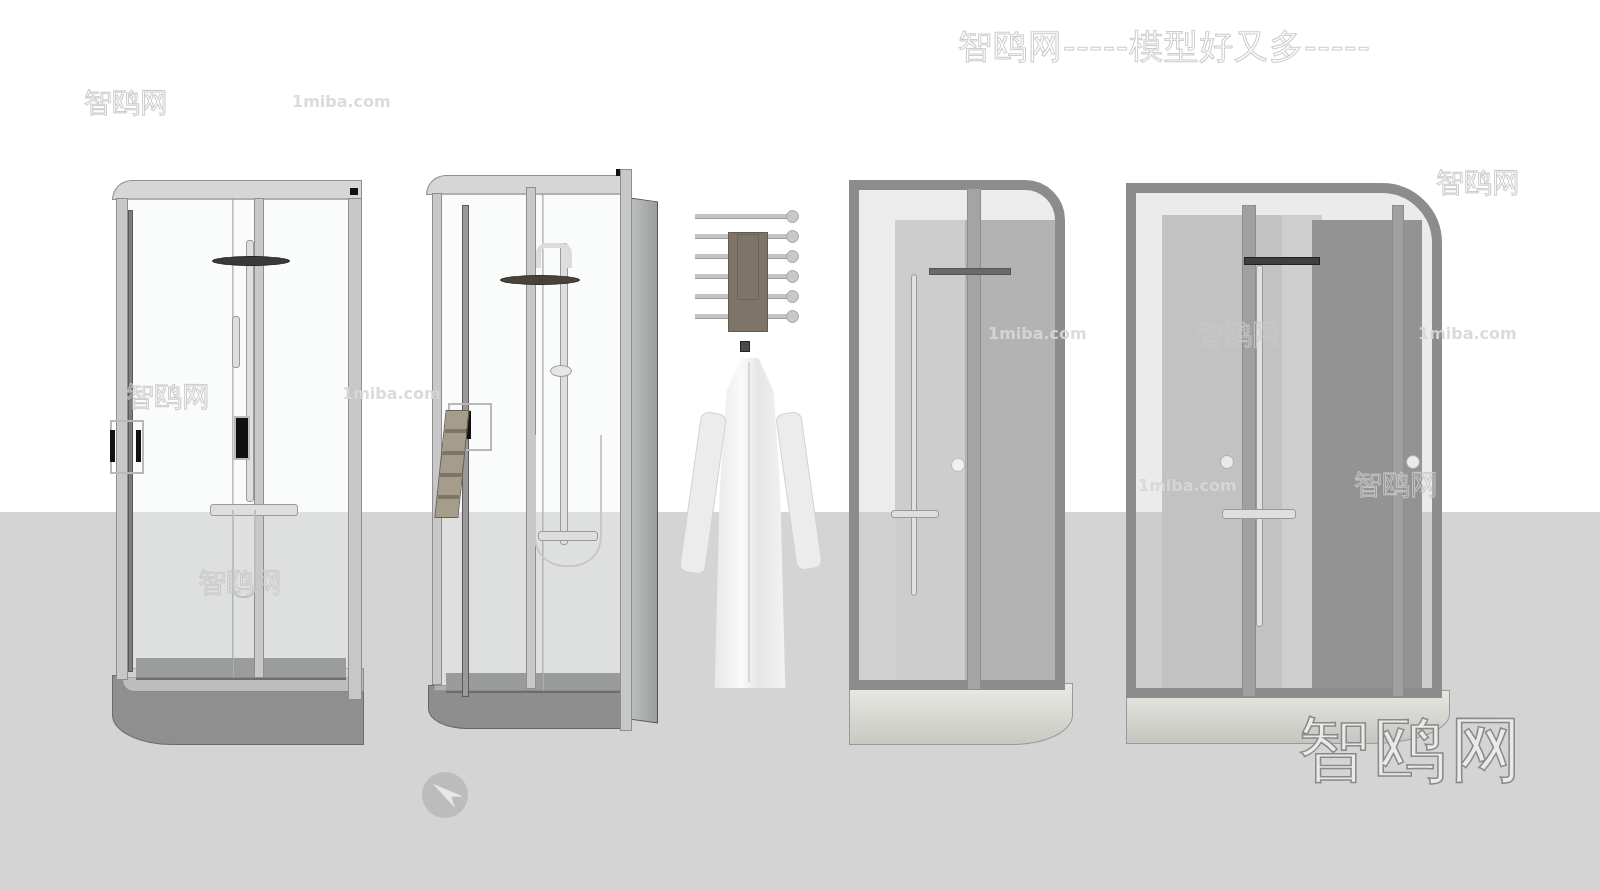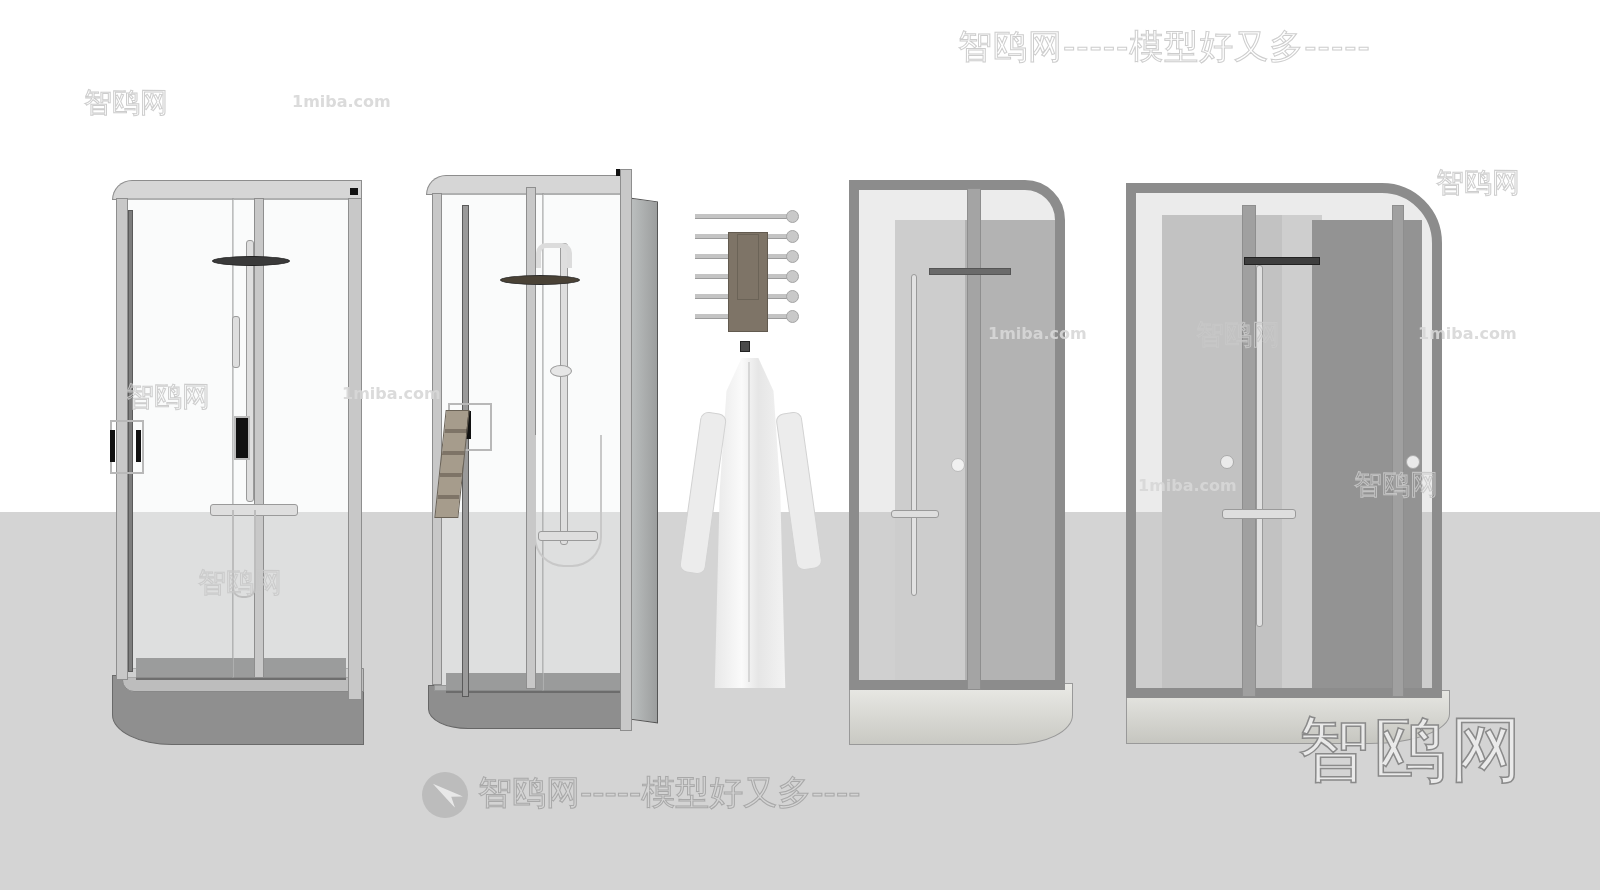--- a/index.html
+++ b/index.html
@@ -166,16 +166,15 @@
   <div class="wm-url" style="left:1418px;top:324px;font-size:16px;">1miba.com</div>
   <div class="wm-url" style="left:988px;top:324px;font-size:16px;">1miba.com</div>
 
   <div class="wm-url" style="left:1138px;top:476px;font-size:16px;">1miba.com</div>
   <div class="wm" style="left:1354px;top:466px;font-size:28px;">智鸥网</div>
   <div class="wm" style="left:1436px;top:164px;font-size:28px;">智鸥网</div>
 
   <div class="abs" style="left:422px;top:772px;width:46px;height:46px;border-radius:50%;background:#bcbcbc;">
     <div class="abs" style="left:8px;top:14px;width:32px;height:14px;background:#e8e8e8;transform:rotate(35deg);clip-path:polygon(0 50%,100% 0,70% 50%,100% 100%);"></div>
   </div>
-  <div class="wm" style="left:478px;top:770px;font-size:34px;-webkit-text-stroke:1px #a8a8a8;">智鸥网-----模型好又多----</div>
 
   <div class="wm-big" style="left:1298px;top:702px;font-size:72px;letter-spacing:4px;">智鸥网</div>
 </div>
 
 </body></html>

